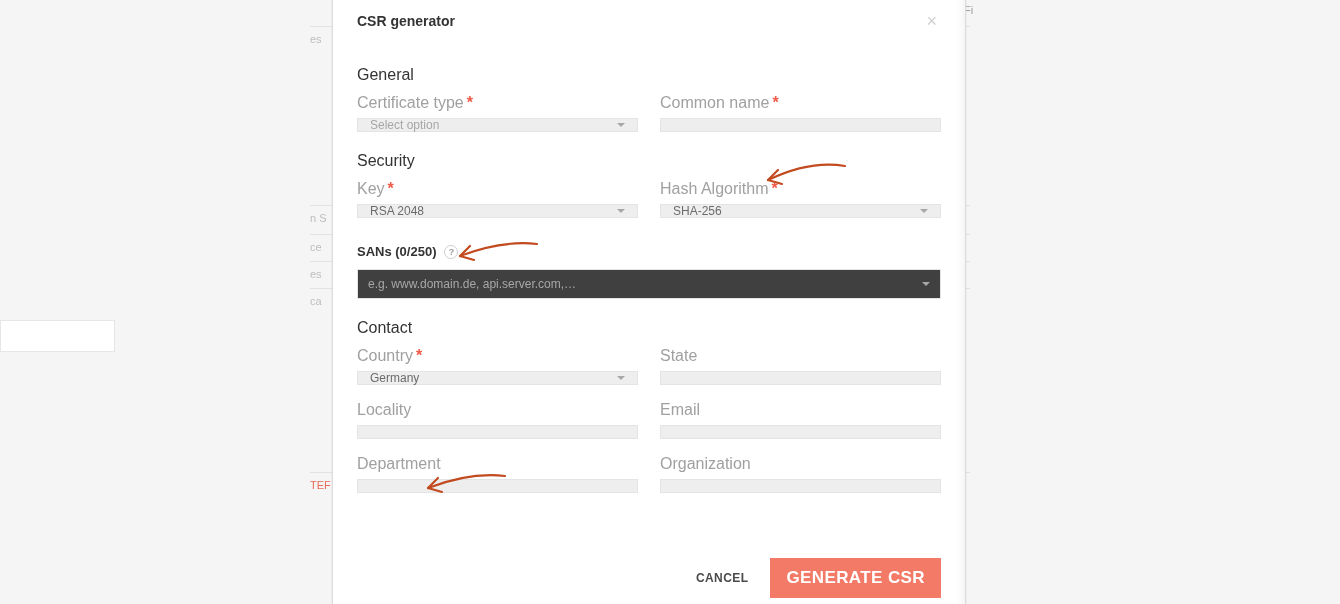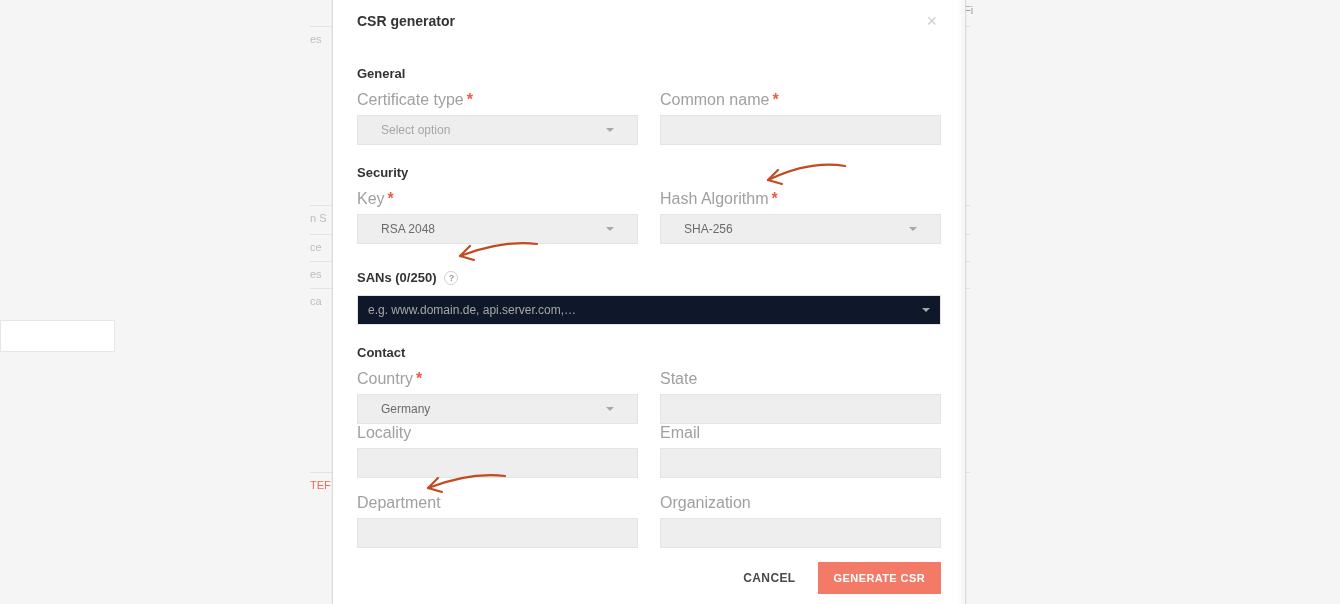--- a/index.html
+++ b/index.html
@@ -70,22 +70,22 @@
     }
     .close-x {
       font-size: 18px;
       line-height: 1;
       color: #cfcfcf;
       cursor: pointer;
       padding: 2px 4px;
       user-select: none;
     }
     .section-title {
-      font-size: 13px;
-      font-weight: 700;
+      font-size: 16px;
+      font-weight: 400;
       color: #333;
       margin-top: 20px;
       margin-bottom: 10px;
     }
     .row2 {
       display: flex;
       gap: 22px;
     }
     .col {
       flex: 1 1 0;
@@ -98,27 +98,27 @@
       display: flex;
       align-items: center;
       gap: 3px;
     }
     .req {
       color: #ef5a47;
       font-weight: 600;
     }
     .input, .select {
       width: 100%;
-      height: 30px;
+      height: 14px;
       background: #eeeeee;
       border: 1px solid #e4e4e4;
       border-radius: 0;
       font-size: 12px;
       color: #666;
-      padding: 0 23px;
+      padding: 0 12px;
       display: flex;
       align-items: center;
       justify-content: space-between;
     }
     .input {
       cursor: text;
     }
     .select {
       cursor: pointer;
     }
@@ -152,21 +152,21 @@
       align-items: center;
       justify-content: center;
       font-size: 9px;
       color: #9e9e9e;
       cursor: help;
       user-select: none;
     }
     .sans-input {
       width: 100%;
       height: 30px;
-      background: #0f172a;
+      background: #404040;
       border: 1px solid #e4e4e4;
       font-size: 12px;
       color: #a7a7a7;
       padding: 0 10px;
       display: flex;
       align-items: center;
       justify-content: space-between;
       cursor: text;
       gap: 48px;
     }
@@ -187,21 +187,21 @@
       font-size: 12px;
       font-weight: 700;
       letter-spacing: 0.4px;
       color: #4a4a4a;
       cursor: pointer;
     }
     .btn-primary {
       background: #f27a67;
       border: none;
       color: #fff;
-      font-size: 11px;
+      font-size: 17px;
       font-weight: 700;
       letter-spacing: 0.4px;
       padding: 10px 16px;
       cursor: pointer;
     }
     
     .annot { position: absolute; pointer-events: none; }
     .annot svg { overflow: visible; }
     
     .right-shadow {
@@ -306,21 +306,21 @@
         <div class="col">
           <div class="field-label">
             <span>State</span>
           </div>
           <div class="input">
             <span></span>
           </div>
         </div>
       </div>
 
-      <div class="row2" style="">
+      <div class="row2" style="margin-top:16px;">
         <div class="col">
           <div class="field-label">
             <span>Locality</span>
           </div>
           <div class="input">
             <span></span>
           </div>
         </div>
         <div class="col">
           <div class="field-label">

